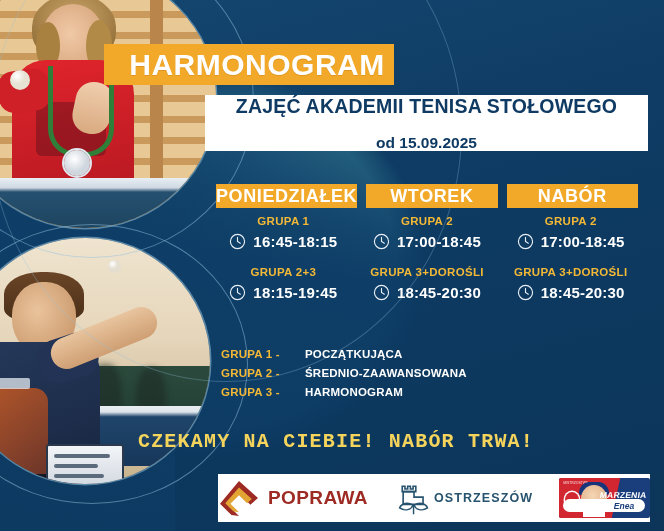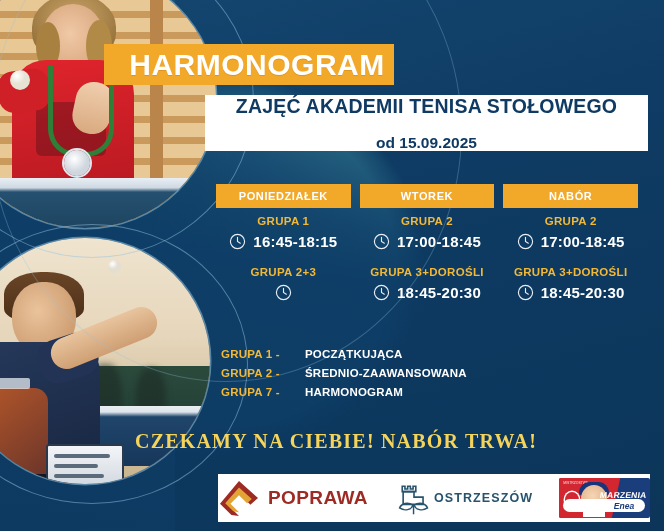--- a/index.html
+++ b/index.html
@@ -196,21 +196,21 @@
   .titlebox .t2{color:#0f3a63;font-weight:bold;font-size:15.5px;margin-top:16px;}
 
   
   .days{
     position:absolute;left:216px;top:184px;width:422px;height:24px;
     display:flex;gap:9px;
   }
   .day{
     flex:1;background:#f2a929;display:flex;align-items:center;justify-content:center;
   }
-  .day span{color:#fff;font-weight:bold;font-size:11px;letter-spacing:.6px;}
+  .day span{color:#fff;font-weight:bold;font-size:18px;letter-spacing:.6px;}
 
   
   .grid{
     position:absolute;left:216px;top:215px;width:422px;
     display:flex;gap:9px;
   }
   .col{flex:1;display:flex;flex-direction:column;align-items:center;}
   .slot{display:flex;flex-direction:column;align-items:center;margin-bottom:16px;}
   .grp{color:#f2b836;font-weight:bold;font-size:11.5px;letter-spacing:.3px;margin-bottom:6px;}
   .timerow{display:flex;align-items:center;gap:7px;}
@@ -220,21 +220,21 @@
   
   .legend{position:absolute;left:221px;top:348px;}
   .lrow{display:flex;align-items:baseline;margin-bottom:7px;}
   .lname{color:#f2b836;font-weight:bold;font-size:11.5px;width:84px;letter-spacing:.2px;}
   .ldesc{color:#ffffff;font-weight:bold;font-size:11.5px;letter-spacing:.2px;}
 
   
   .cta{
     position:absolute;left:8px;right:0;top:430px;text-align:center;
     color:#f5d45c;font-size:20px;font-weight:bold;letter-spacing:1.2px;
-    font-family:Liberation Serif, serif;
+    font-family:Liberation Mono, monospace;
     transform:scale(1,1.04);
   }
 
   
   .footer{
     position:absolute;left:218px;top:474px;width:432px;height:48px;
     background:#ffffff;display:flex;align-items:center;justify-content:center;gap:26px;
   }
   .logo-poprawa{display:flex;align-items:center;gap:14px;}
   .pop-mark{width:42px;height:38px;display:block;}
@@ -369,20 +369,21 @@
           <span class="tm">16:45-18:15</span>
         </div>
       </div>
       <div class="slot">
         <div class="grp">GRUPA 2+3</div>
         <div class="timerow">
           <svg class="clock" viewBox="0 0 24 24">
             <circle cx="12" cy="12" r="10" fill="none" stroke="#e8eef5" stroke-width="1.6"></circle>
             <path d="M12 6.2 V12 L16 14.4" fill="none" stroke="#e8eef5" stroke-width="1.6" stroke-linecap="round"></path>
           </svg>
+          <span class="tm">18:15-19:45</span>
         </div>
       </div>
     </div>
 
     <div class="col">
       <div class="slot">
         <div class="grp">GRUPA 2</div>
         <div class="timerow">
           <svg class="clock" viewBox="0 0 24 24">
             <circle cx="12" cy="12" r="10" fill="none" stroke="#e8eef5" stroke-width="1.6"></circle>
@@ -431,21 +432,21 @@
   <div class="legend">
     <div class="lrow">
       <div class="lname">GRUPA 1 -</div>
       <div class="ldesc">POCZĄTKUJĄCA</div>
     </div>
     <div class="lrow">
       <div class="lname">GRUPA 2 -</div>
       <div class="ldesc">ŚREDNIO-ZAAWANSOWANA</div>
     </div>
     <div class="lrow">
-      <div class="lname">GRUPA 7 -</div>
+      <div class="lname">GRUPA 3 -</div>
       <div class="ldesc">HARMONOGRAM</div>
     </div>
   </div>
 
   <div class="cta">CZEKAMY NA CIEBIE! NABÓR TRWA!</div>
 
   <div class="footer">
 
     <div class="logo-poprawa">
       <svg class="pop-mark" viewBox="0 0 44 40">

